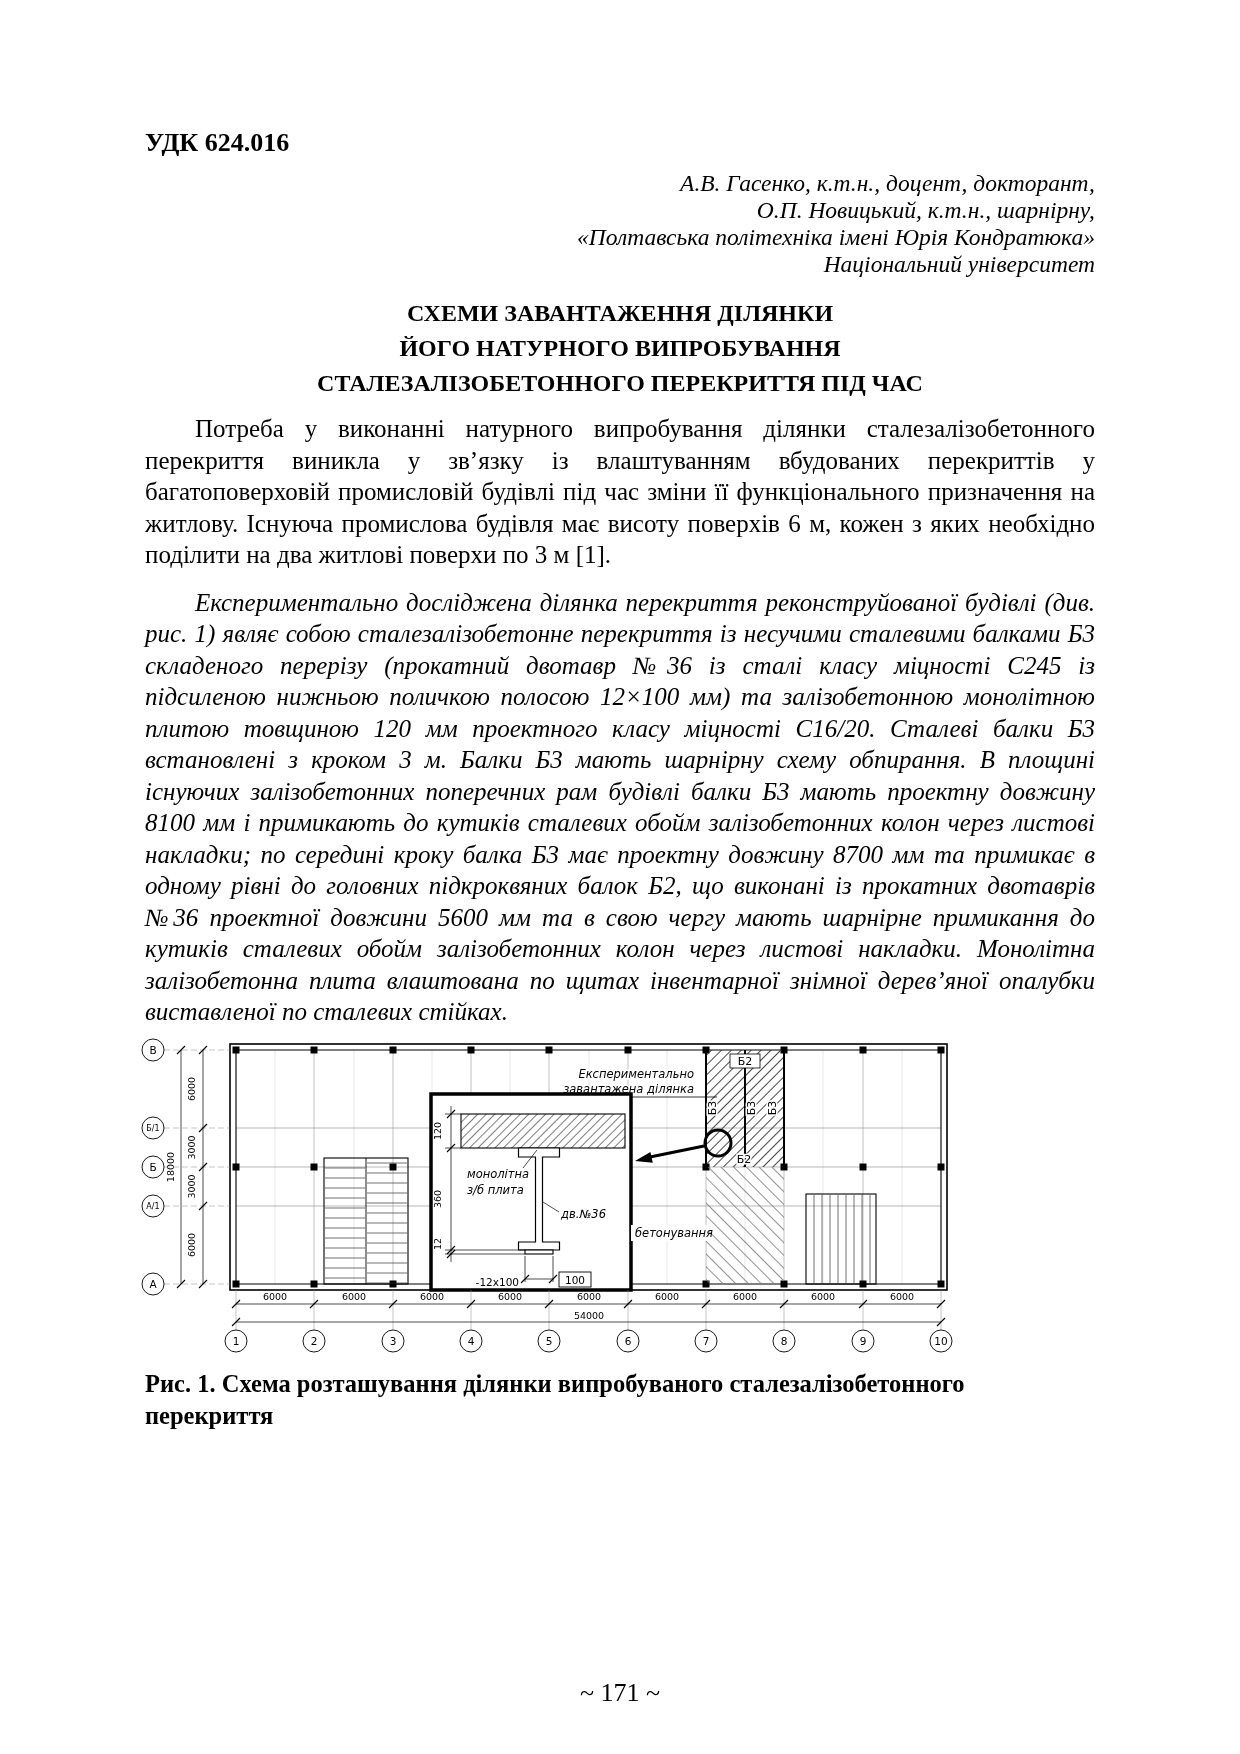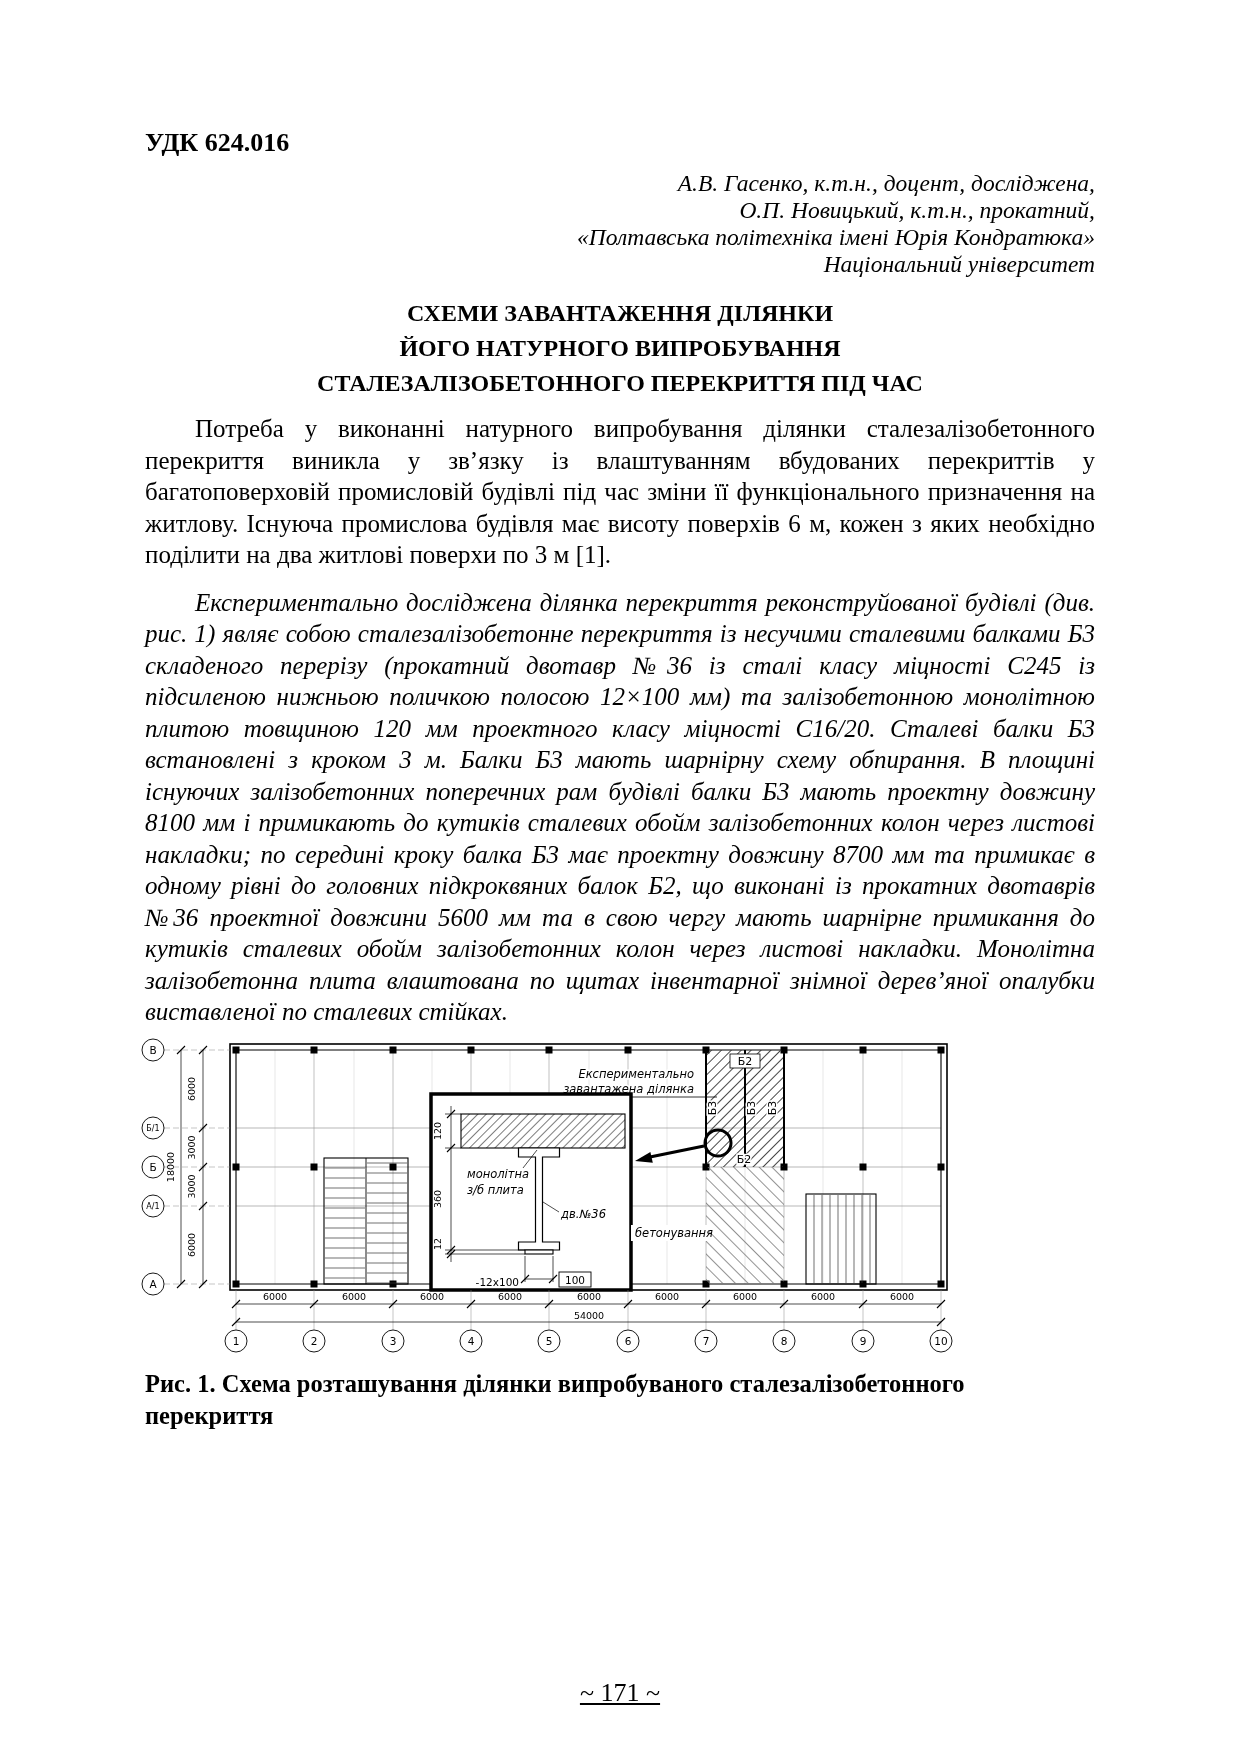--- a/index.html
+++ b/index.html
@@ -8,41 +8,41 @@
           font-family:"Liberation Serif","DejaVu Serif",serif; color:#000; overflow:hidden;border-radius:32px; }
   .content { position:absolute; left:145px; top:0; width:950px; }
   .udc { margin-top:128px; font-weight:bold; font-size:26px; }
   .byline { margin-top:12px; text-align:right; font-style:italic; font-size:23.5px; line-height:27px; }
   .title { margin-top:18px; text-align:center; font-weight:bold; font-size:24px; line-height:35px; }
   .para { margin-top:12px; text-align:justify; text-indent:50px; font-size:25px; line-height:31.5px; }
   .para + .para { margin-top:16px;font-style:italic; }
   .figure { margin-top:8px; margin-left:-14px; }
   .figure svg { display:block; }
   .caption { margin-top:14px; text-align:left; font-weight:bold; font-size:24.5px; line-height:32px; }
-  .pageno { position:absolute; top:1678px; left:0; width:100%; text-align:center; font-size:26px;text-decoration:underline; }
+  .pageno { position:absolute; top:1678px; left:0; width:100%; text-align:center; font-size:26px; }
 
   svg text { font-family:"DejaVu Sans","Liberation Sans",sans-serif; fill:#000; }
   .t-dim  { font-size:9.5px; }
   .t-ax   { font-size:10.5px; }
   .t-axsm { font-size:8px; }
   .t-lbl  { font-size:11.5px; font-style:italic; }
   .t-zone { font-size:11px; }
   .halo   { paint-order:stroke; stroke:#fff; stroke-width:3px; }
 </style>
 </head>
 <body>
 
 <div class="page">
   <div class="content">
 
     <div class="udc">УДК 624.016</div>
 
     <div class="byline">
-      <div>А.В. Гасенко, к.т.н., доцент, досліджена,</div>
-      <div>О.П. Новицький, к.т.н., прокатний,</div>
+      <div>А.В. Гасенко, к.т.н., доцент, докторант,</div>
+      <div>О.П. Новицький, к.т.н., шарнірну,</div>
       <div>«Полтавська політехніка імені Юрія Кондратюка»</div>
       <div>Національний університет</div>
     </div>
 
     <h1 class="title">
       <div>СХЕМИ ЗАВАНТАЖЕННЯ ДІЛЯНКИ</div>
       <div>ЙОГО НАТУРНОГО ВИПРОБУВАННЯ</div>
       <div>СТАЛЕЗАЛІЗОБЕТОННОГО ПЕРЕКРИТТЯ ПІД ЧАС</div>
     </h1>
 

